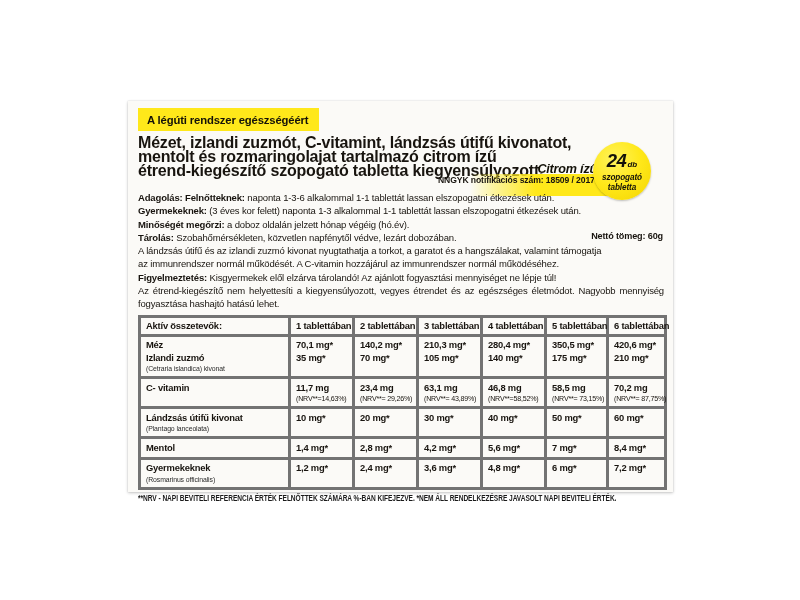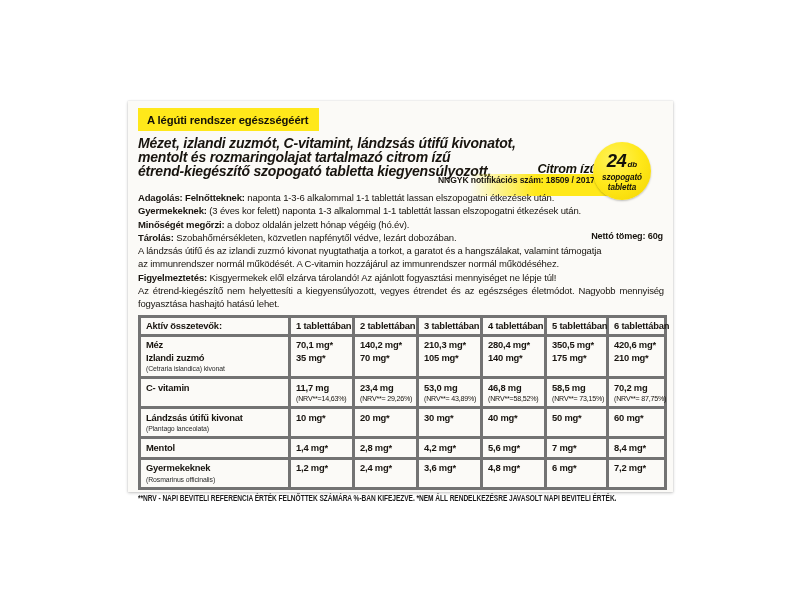--- a/index.html
+++ b/index.html
@@ -50,23 +50,22 @@
     white-space: nowrap;
   }
 
   
   #desc-block {
     position: relative;
     margin-top: 7px;
     height: 52px;
   }
   #desc-text {
-    font-style: italic;
-    font-weight: bold;
-    font-size: 14px;
+    font-weight: bold;
+    font-size: 16px;
     line-height: 14.2px;
     letter-spacing: -0.2px;
     width: 330px;
   }
   #desc-text div { white-space: nowrap; }
 
   #notif-line {
     position: absolute;
     left: 300px;
     top: 38.5px;
@@ -375,21 +374,21 @@
           </div>
             </td>
           <td>
               <div class="cell-pad">
             <div class="nut-val">23,4 mg</div>
             <div class="nut-nrv">(NRV**= 29,26%)</div>
           </div>
             </td>
           <td>
               <div class="cell-pad">
-            <div class="nut-val">53,0 mg</div>
+            <div class="nut-val">63,1 mg</div>
             <div class="nut-nrv">(NRV**= 43,89%)</div>
           </div>
             </td>
           <td>
               <div class="cell-pad">
             <div class="nut-val">46,8 mg</div>
             <div class="nut-nrv">(NRV**=58,52%)</div>
           </div>
             </td>
           <td>

